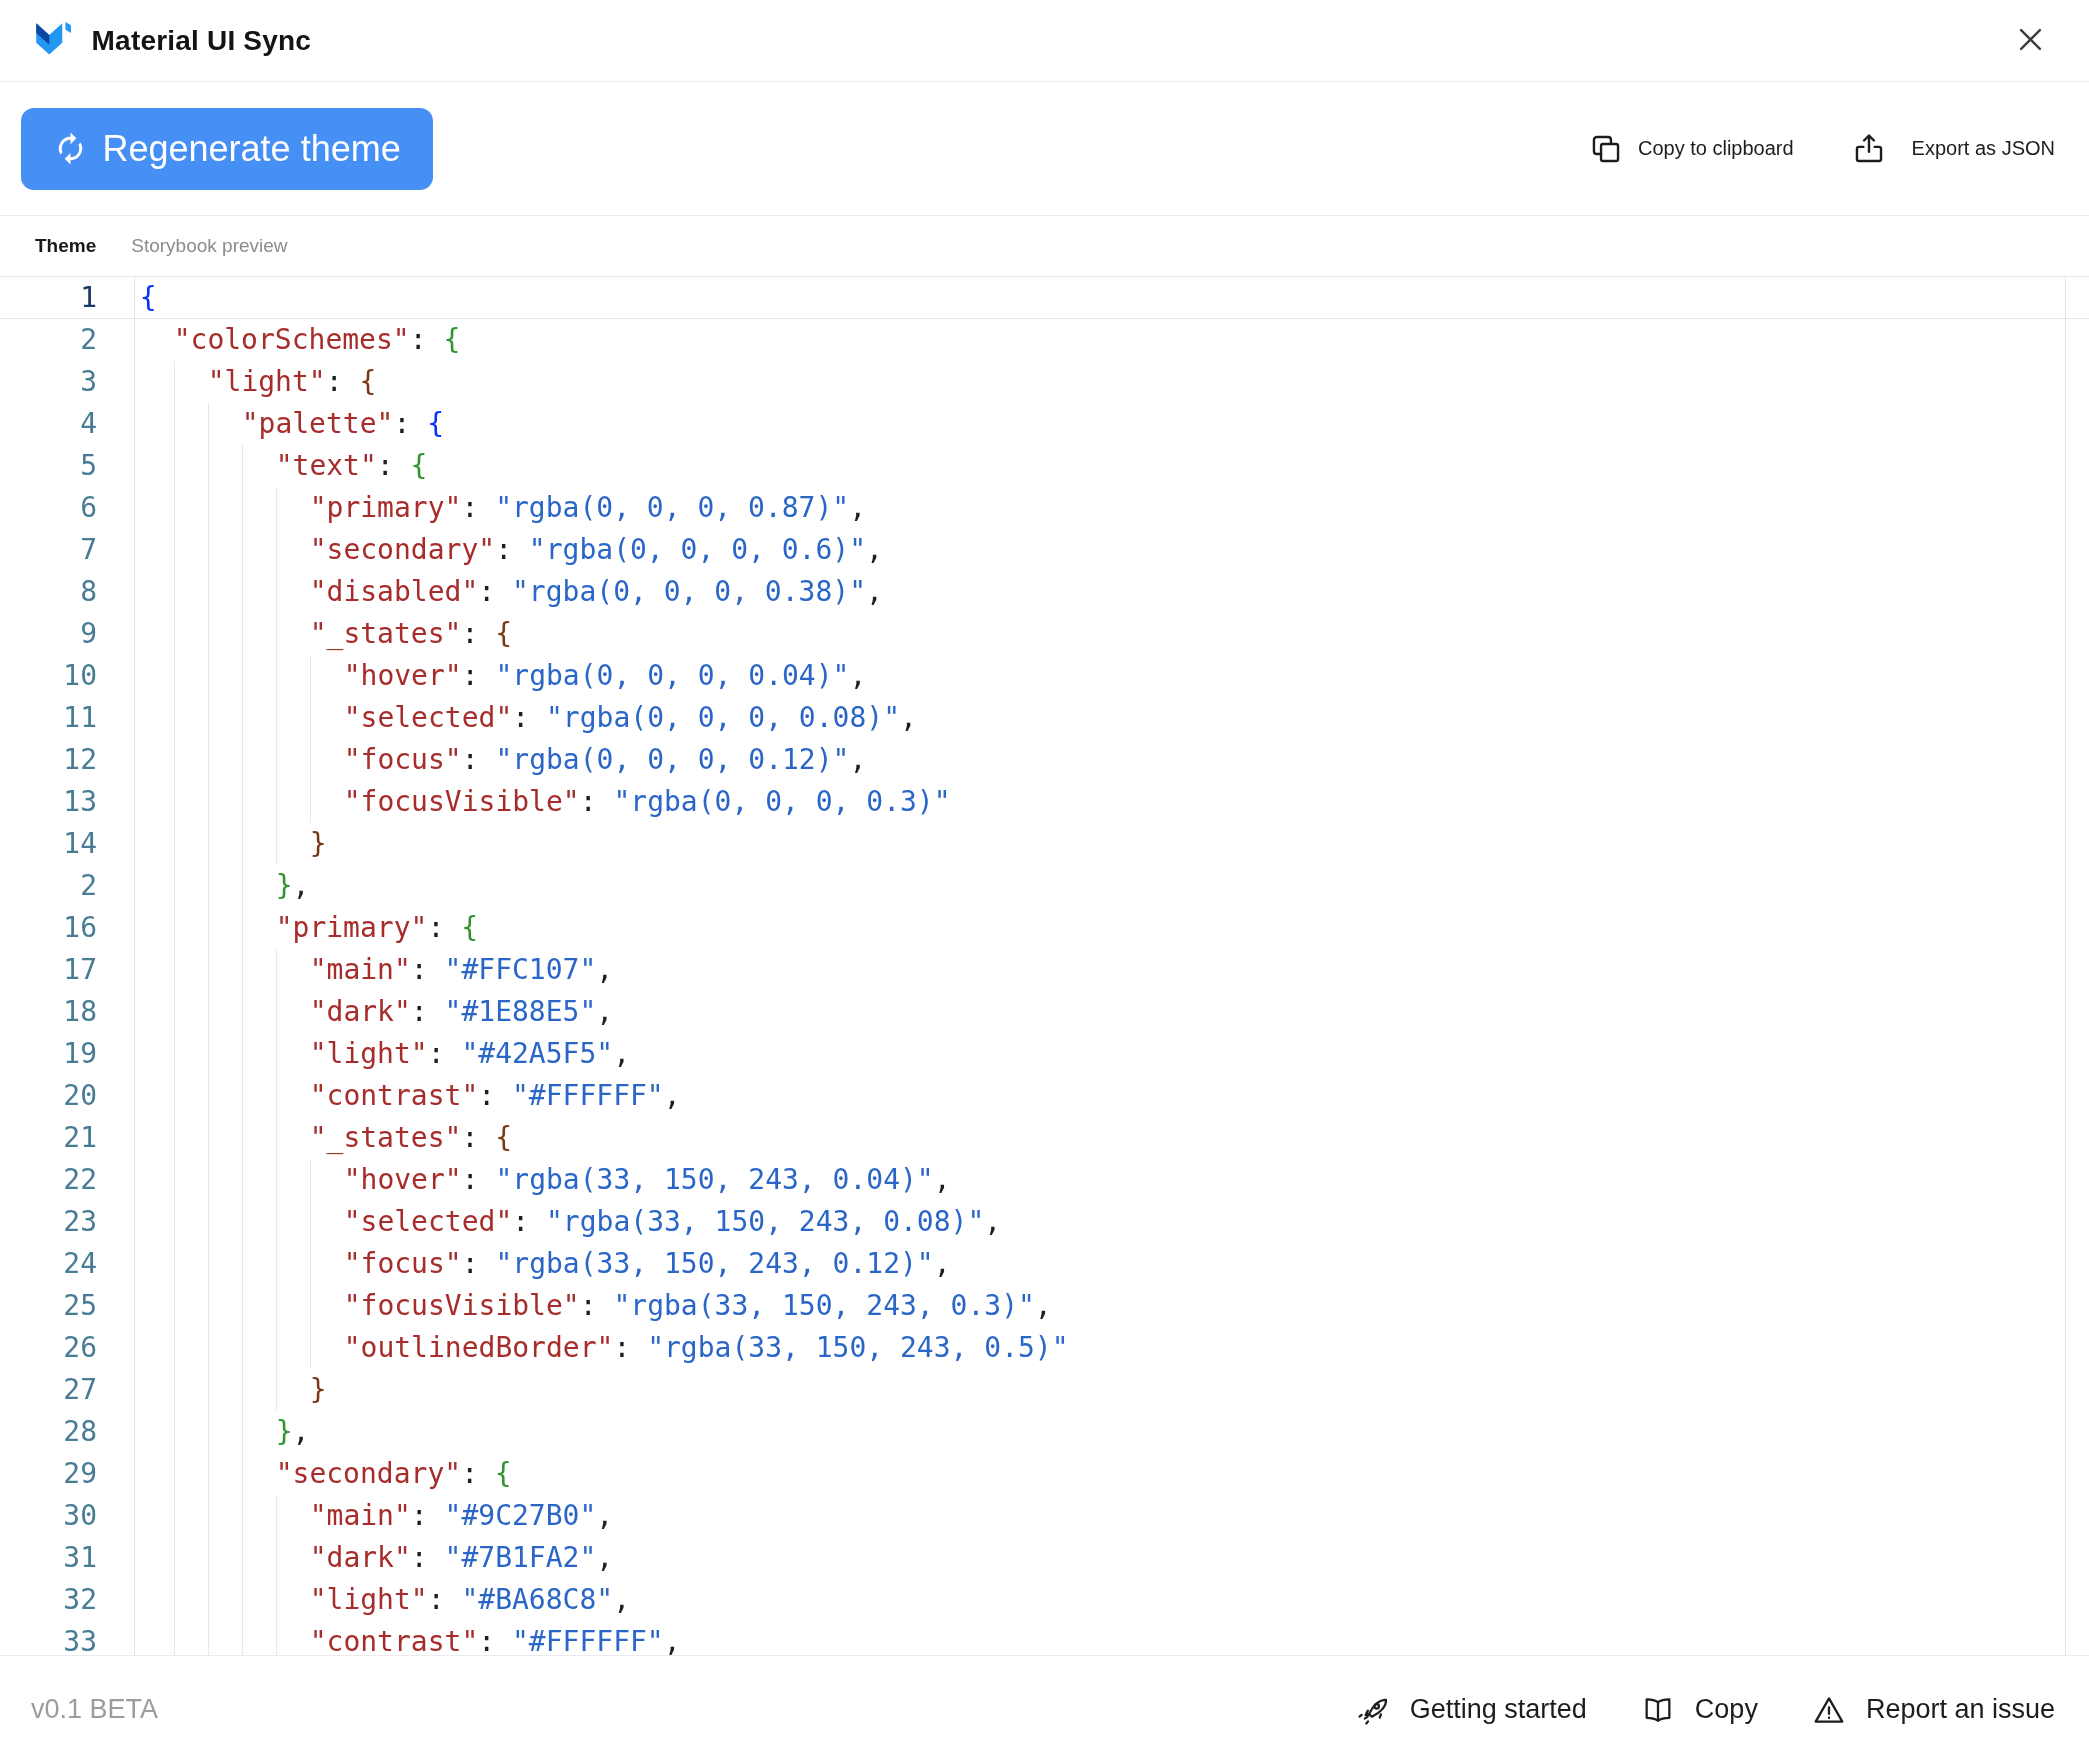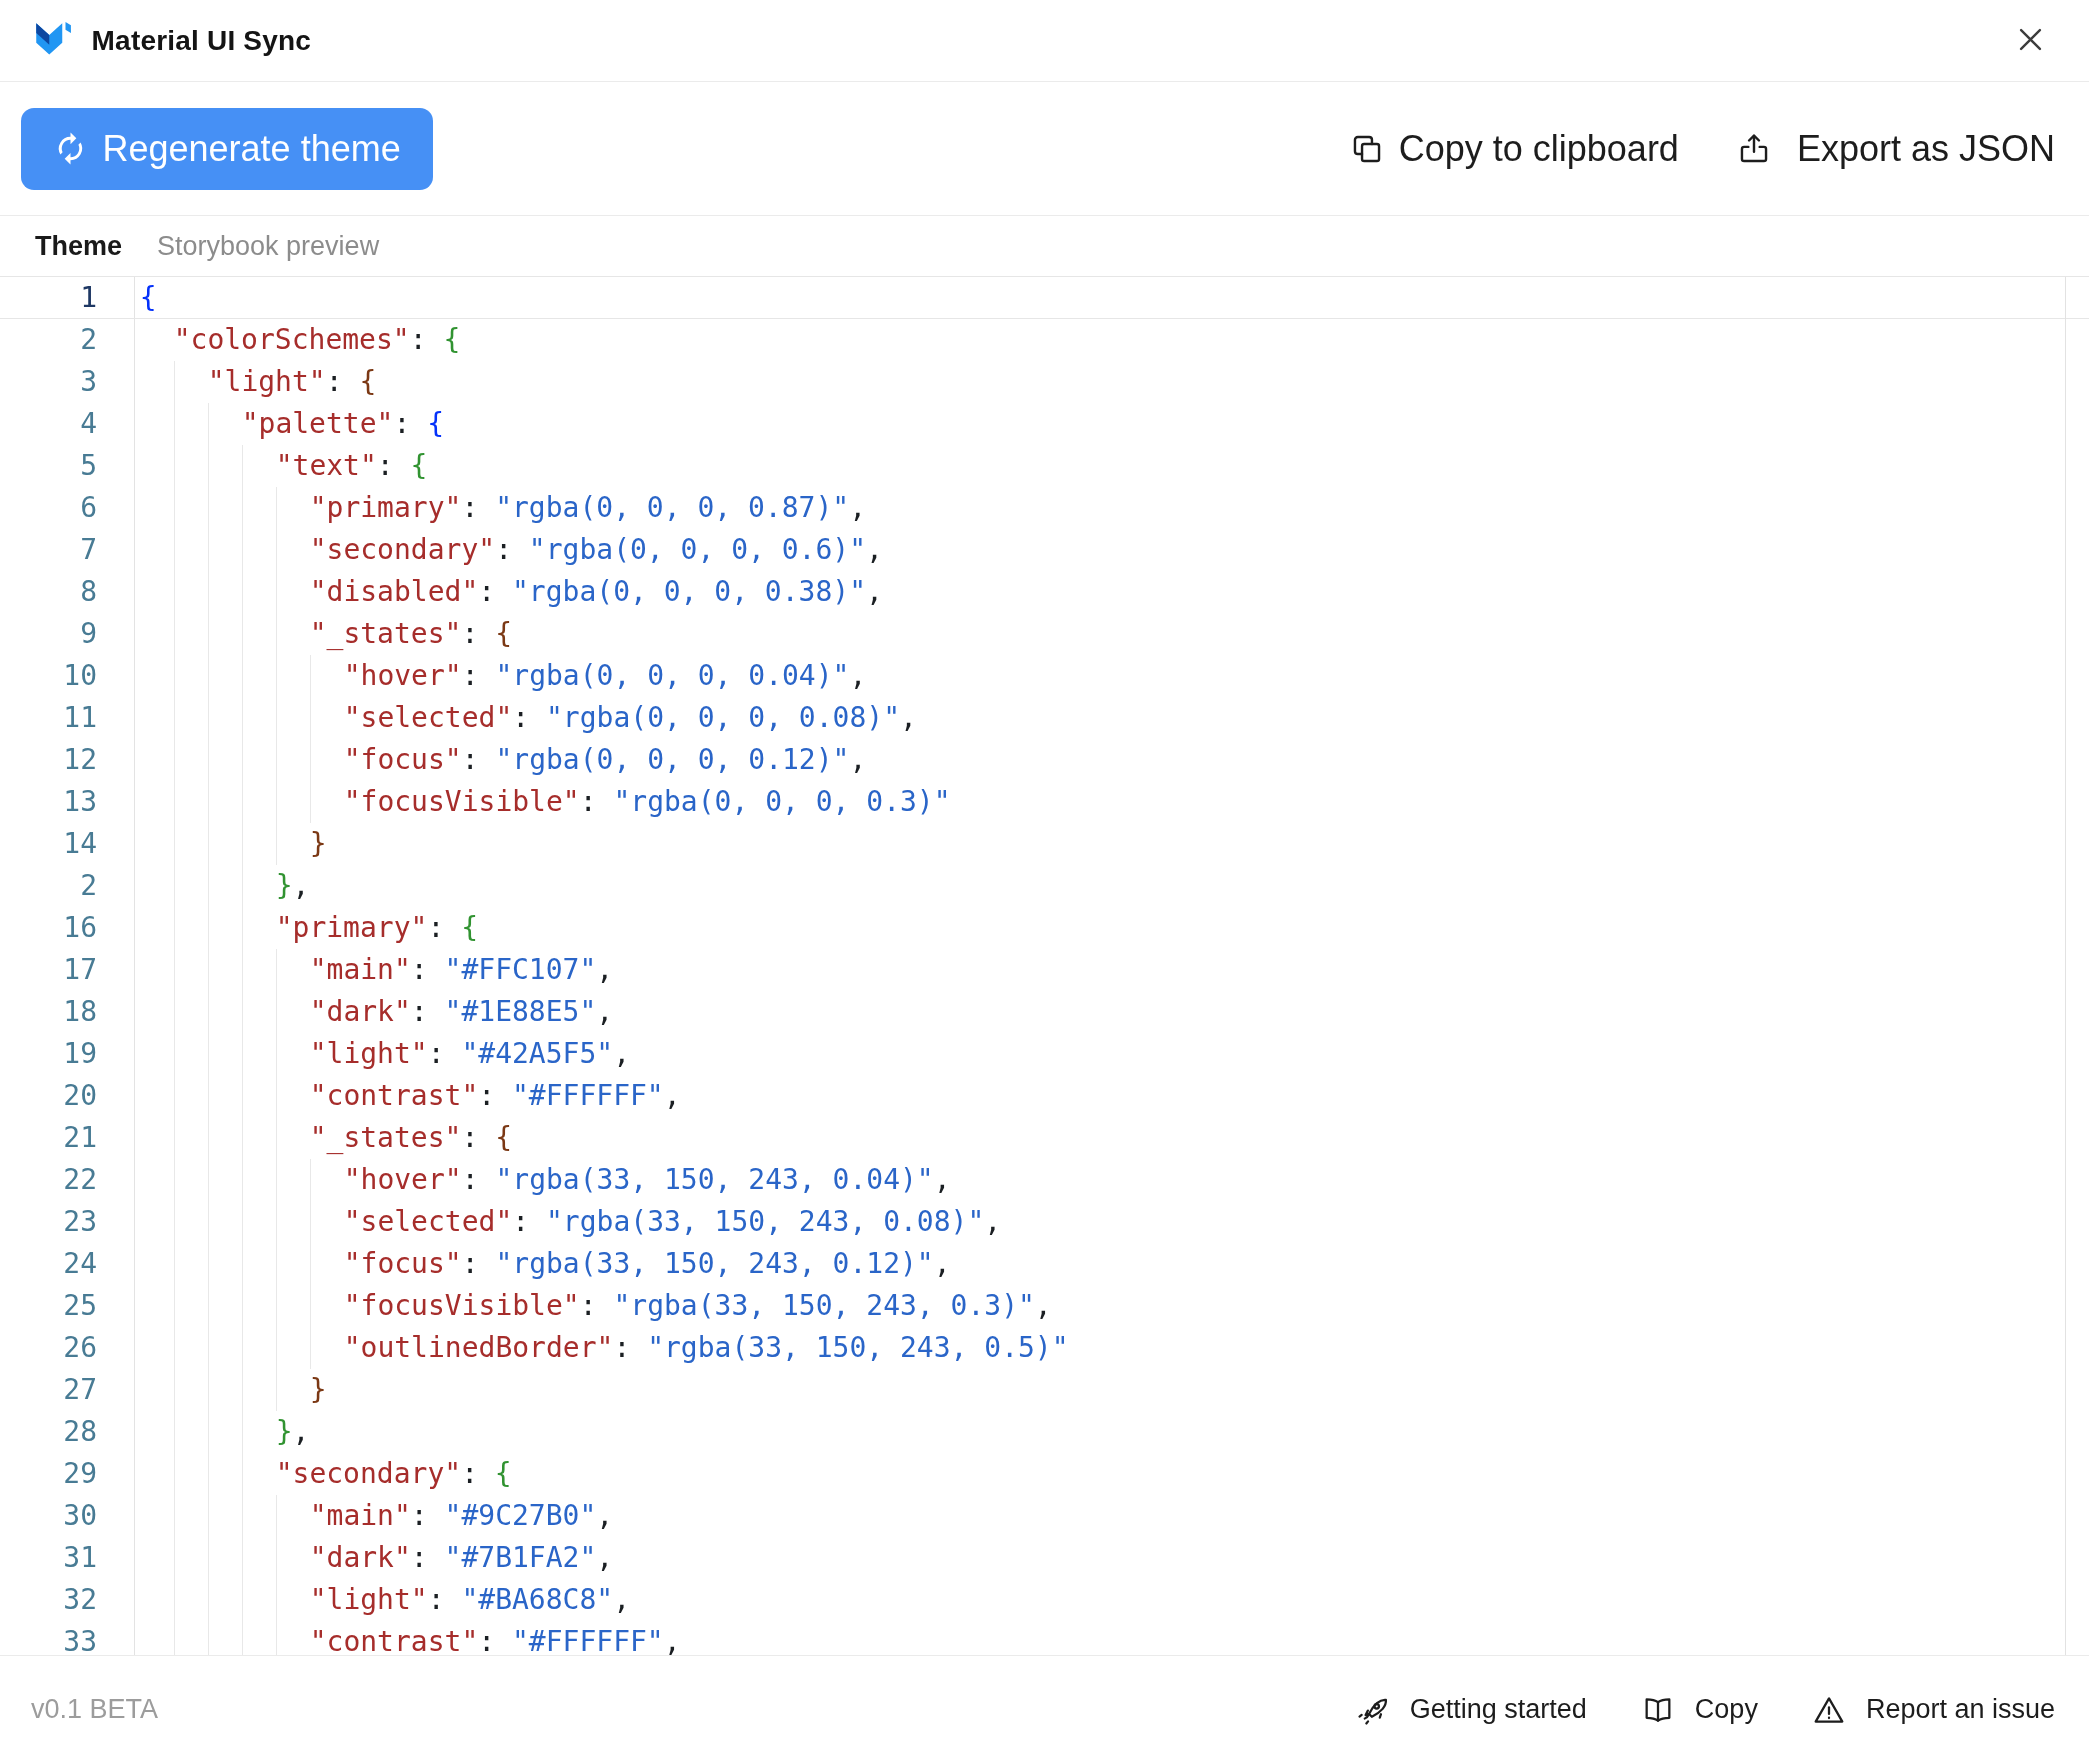--- a/index.html
+++ b/index.html
@@ -12,27 +12,27 @@
   .logo { width: 41px; height: 39px; flex: none; margin-right: 18.6px; }
   .app-title { font-size: 28px; font-weight: 700; letter-spacing: 0.2px; color: #141414; }
   .header-spacer { flex: 1; }
   .icon-btn { background: none; border: none; cursor: pointer; display: flex; align-items: center; justify-content: center; padding: 5.6px; }
 
   
   .toolbar { height: 134px; flex: none; display: flex; align-items: center; padding: 0 34px 0 20.5px; border-bottom: 0.9px solid #ebebeb; }
   .primary-btn { height: 82px; display: inline-flex; align-items: center; gap: 15px; padding: 0 32px; background: var(--accent, #4690f5); color: #fff; border: none; border-radius: 13px; font-size: 36px; font-weight: 500; font-family: "Liberation Sans", sans-serif; cursor: pointer; }
   .primary-btn svg { width: 35px; height: 35px; }
   .toolbar-spacer { flex: 1; }
-  .text-btn { display: inline-flex; align-items: center; gap: 15px; background: none; border: none; font-size: 36px; color: #1d1d1d; font-family: "Liberation Sans", sans-serif; cursor: pointer; }
+  .text-btn { display: inline-flex; align-items: center; gap: 15px; background: none; border: none; font-size: 20px; color: #1d1d1d; font-family: "Liberation Sans", sans-serif; cursor: pointer; }
   .text-btn + .text-btn { margin-left: 58px; gap: 26px; }
   .text-btn svg { width: 34px; height: 34px; stroke: #1d1d1d; }
 
   
   .tabbar { height: 61px; flex: none; display: flex; align-items: center; gap: 35px; padding: 0 35px; border-bottom: 0.9px solid #e6e6e6; }
-  .tab { font-size: 27px; color: #8c8c8c; cursor: pointer; }
+  .tab { font-size: 19px; color: #8c8c8c; cursor: pointer; }
   .tab.active { color: #1a1a1a; font-weight: 700; }
 
   
   .editor { flex: 1; position: relative; overflow: hidden; background: #fff; font-family: "DejaVu Sans Mono", monospace; font-size: 28px; }
   .code-line { display: flex; height: 42px; line-height: 42px; white-space: pre; }
   .code-line.active { border-bottom: 0.9px solid #e6e6e6; }
   .ln { width: 135px; flex: none; text-align: right; padding-right: 37px; color: var(--line-number, #487b94); border-right: 0.9px solid #e3e3e3; }
   .code-line.active .ln { color: var(--active-line-number, #1e3864); }
   .lc { padding-left: 4.7px; display: flex; }
   .ind { width: 34px; flex: none; }

